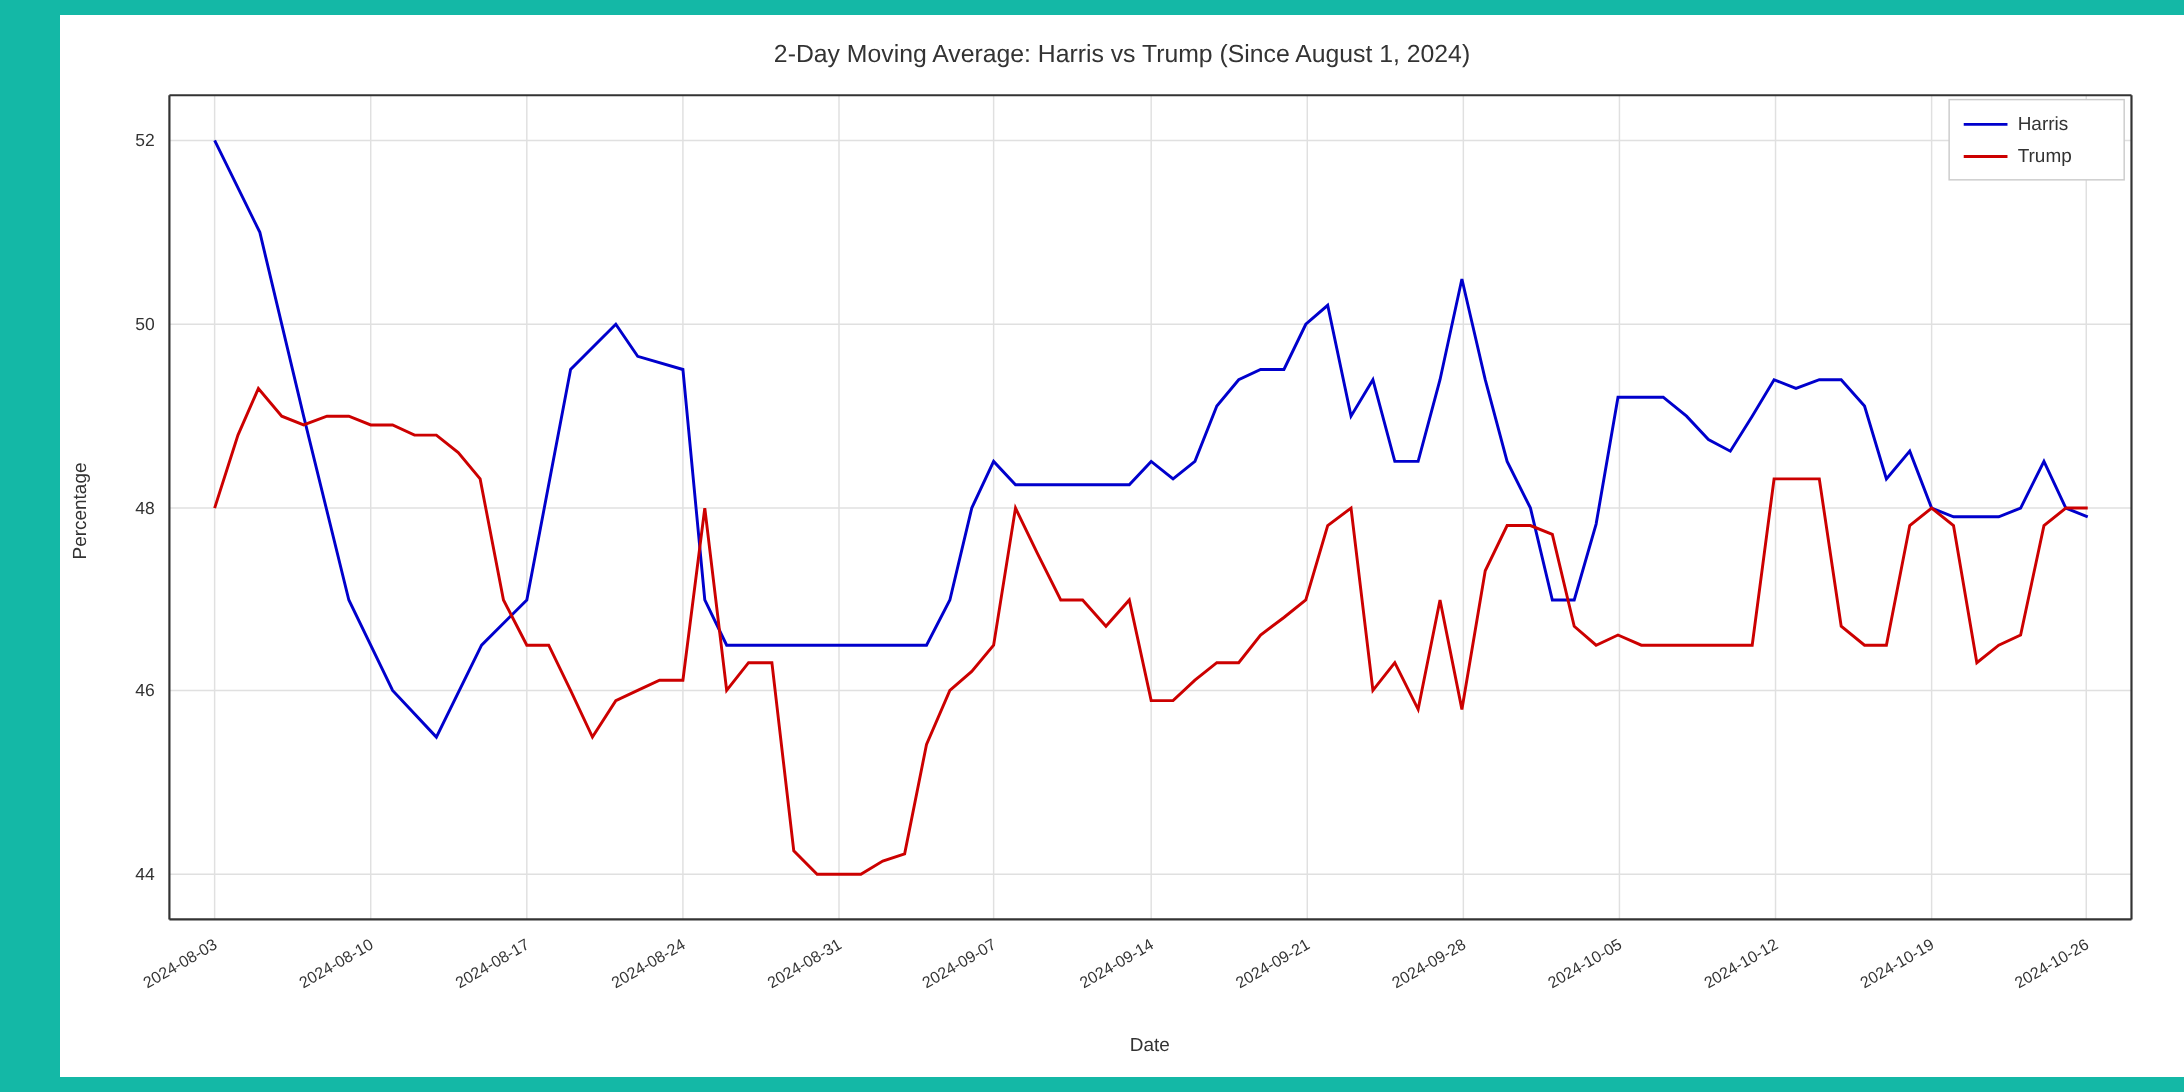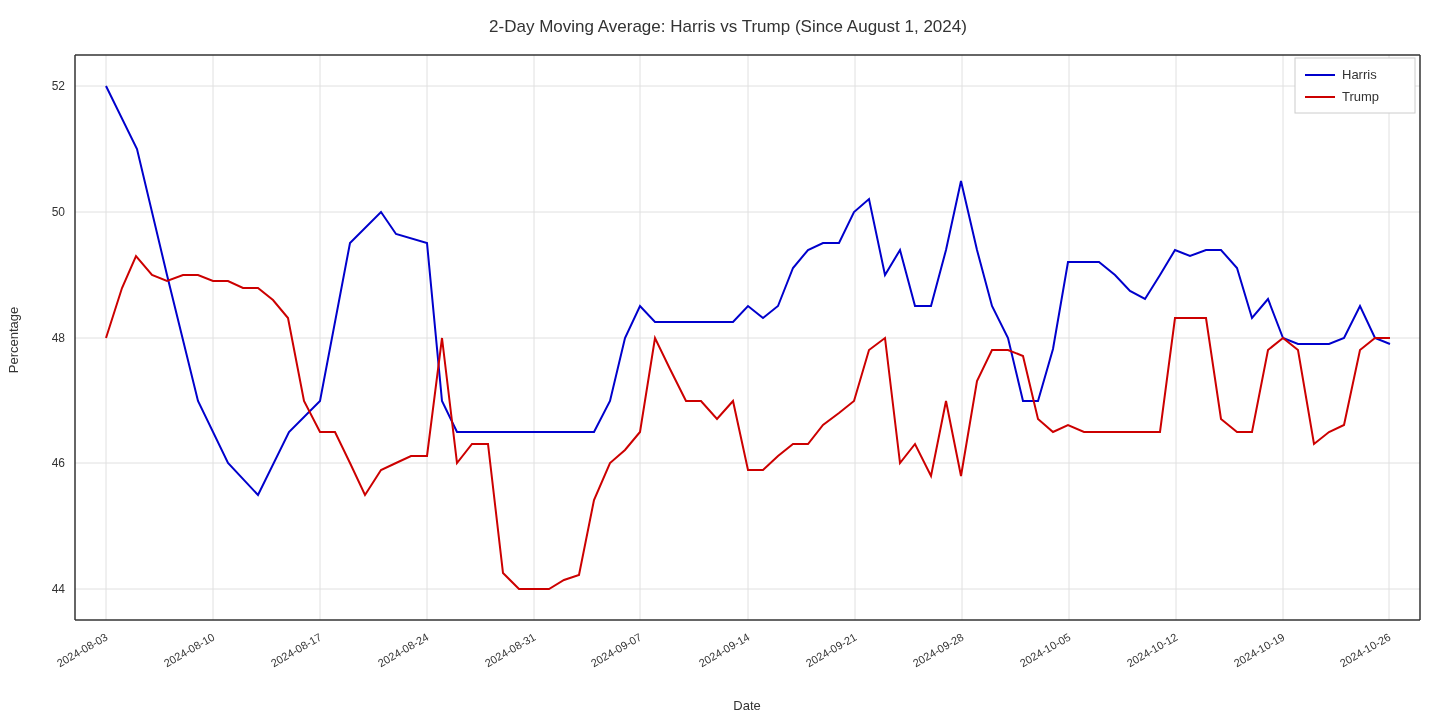--- a/index.html
+++ b/index.html
@@ -8,20 +8,21 @@
       font-family: Arial, sans-serif;
       width: 1456px;
       height: 728px;
       overflow: hidden;
     }
     .chart-container {
       width: 1456px;
       height: 728px;
       position: relative;
       background: #14b8a6;
+      padding-left: 40px;
     }
     svg {
       width: 100%;
       height: 100%;
     }
   </style>
 </head>
 <body>
 
 <div class="chart-container">

